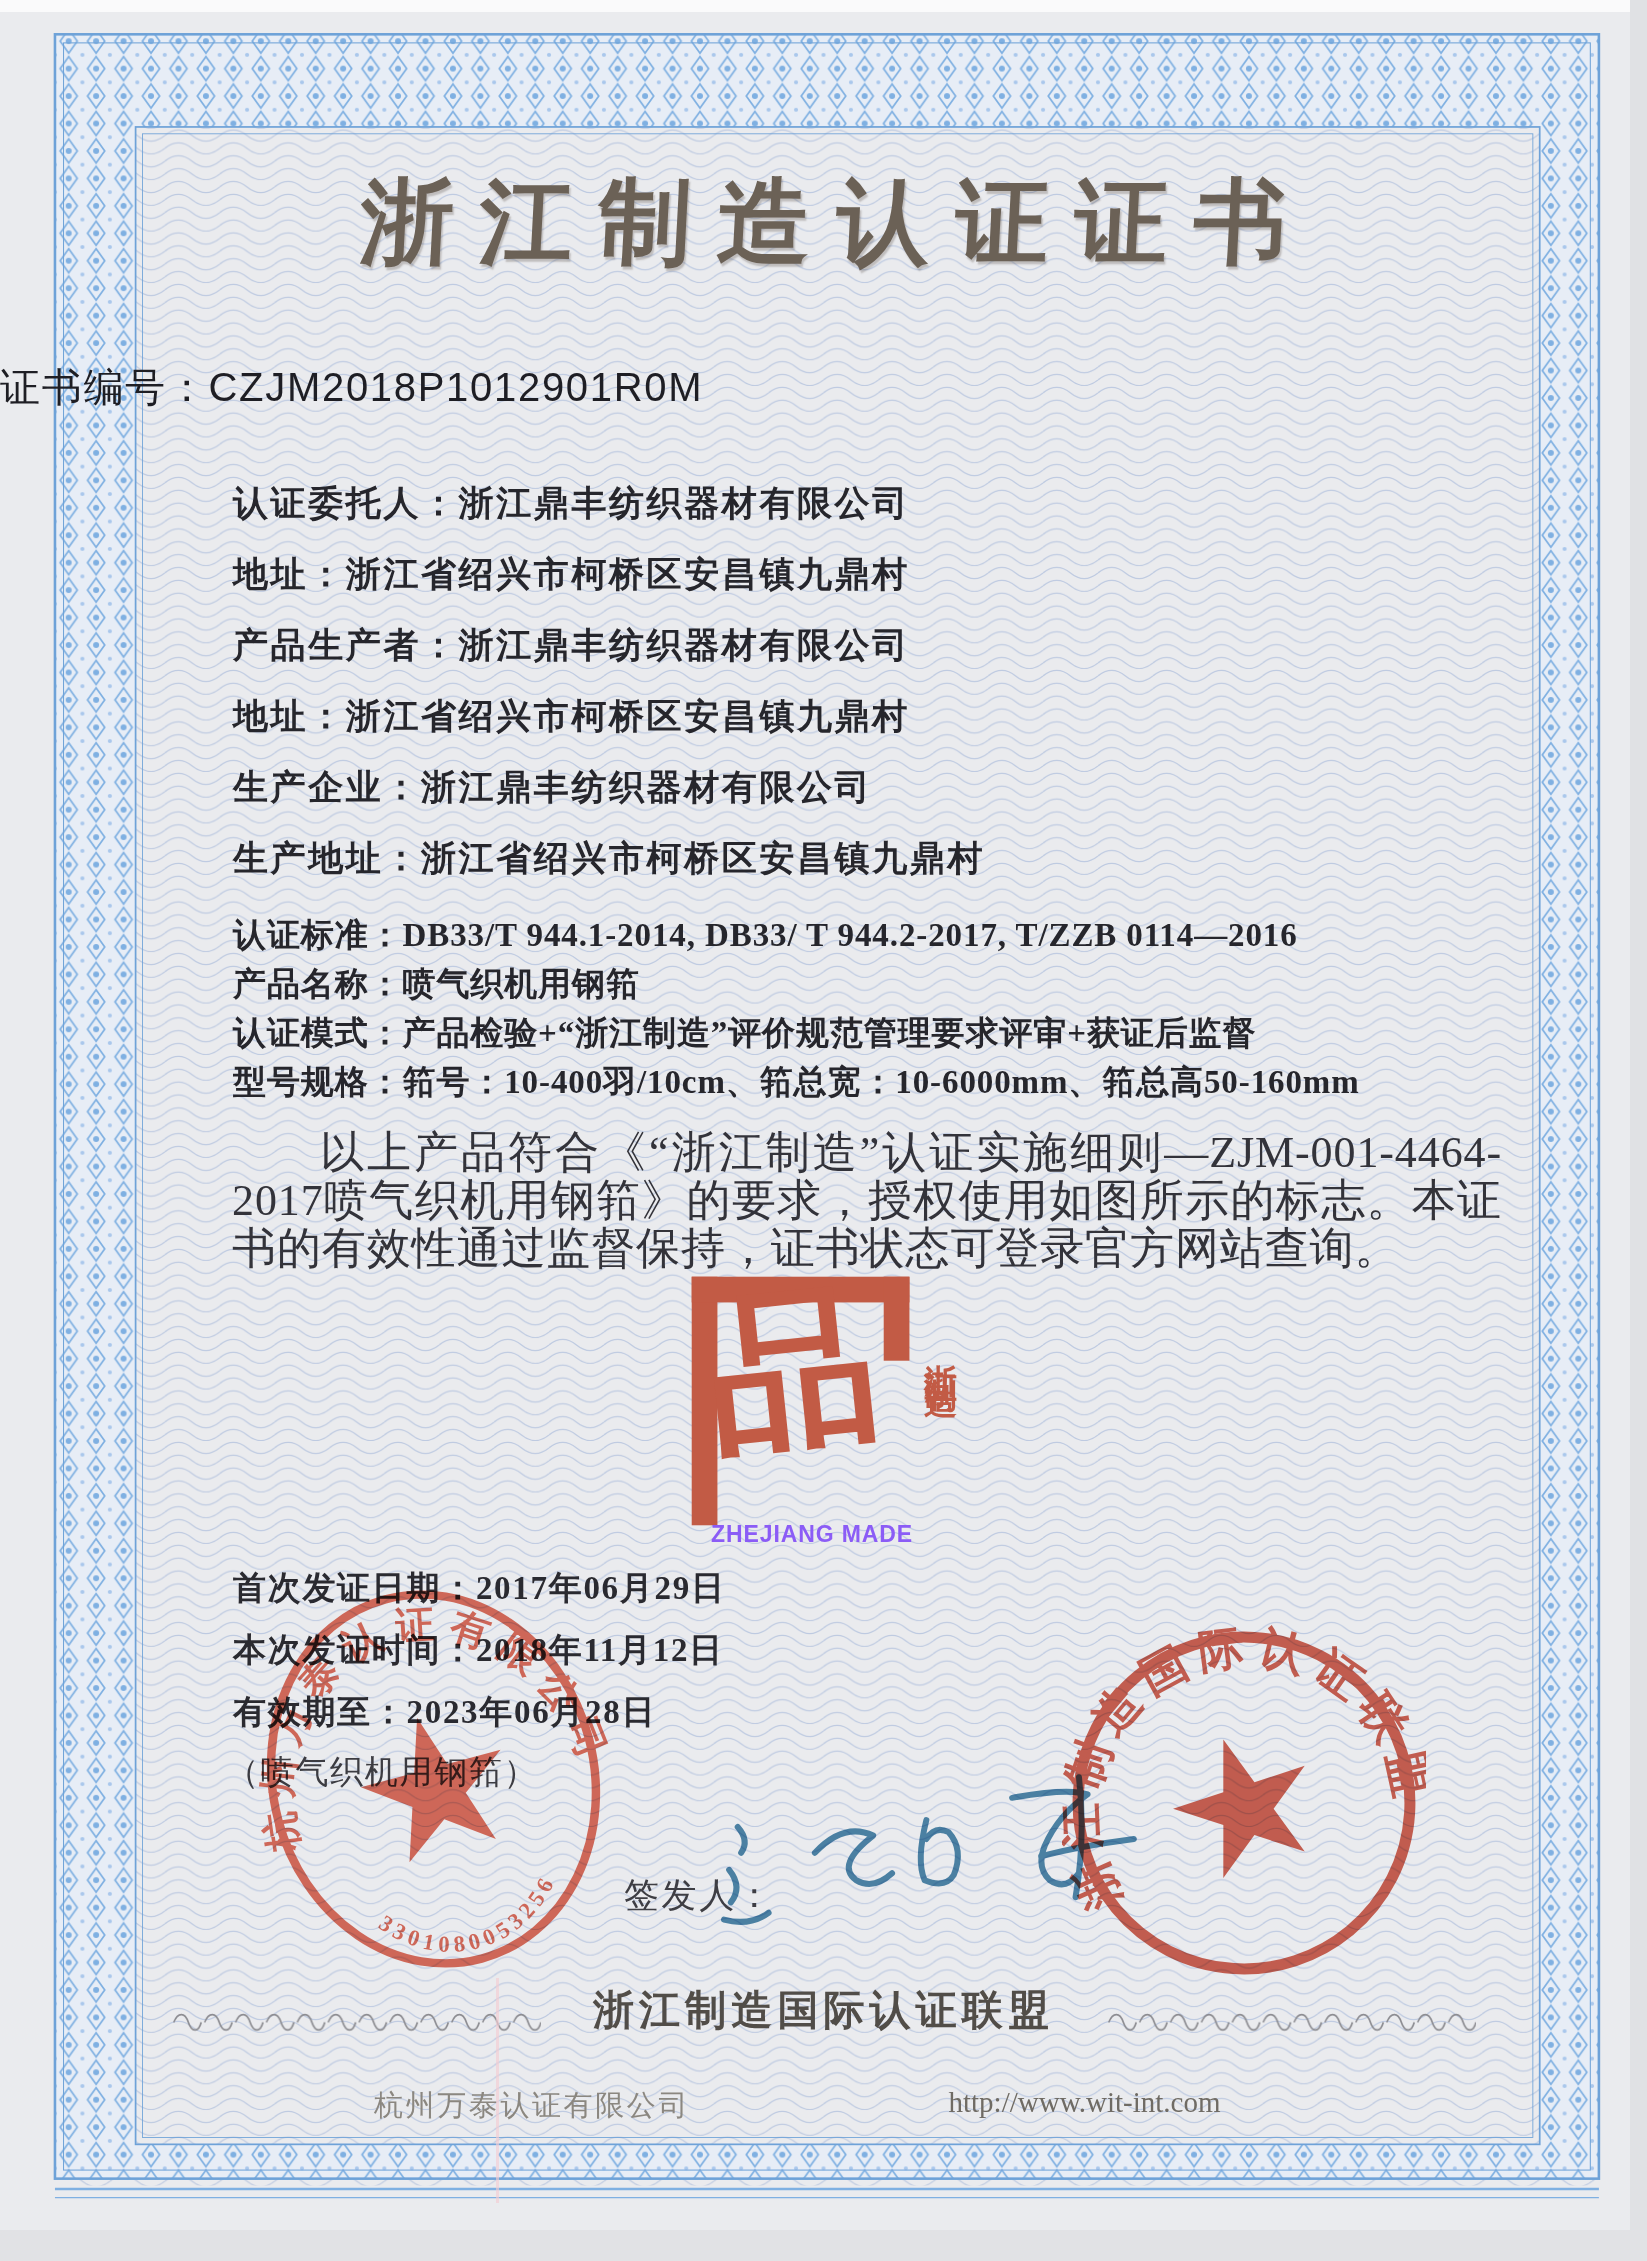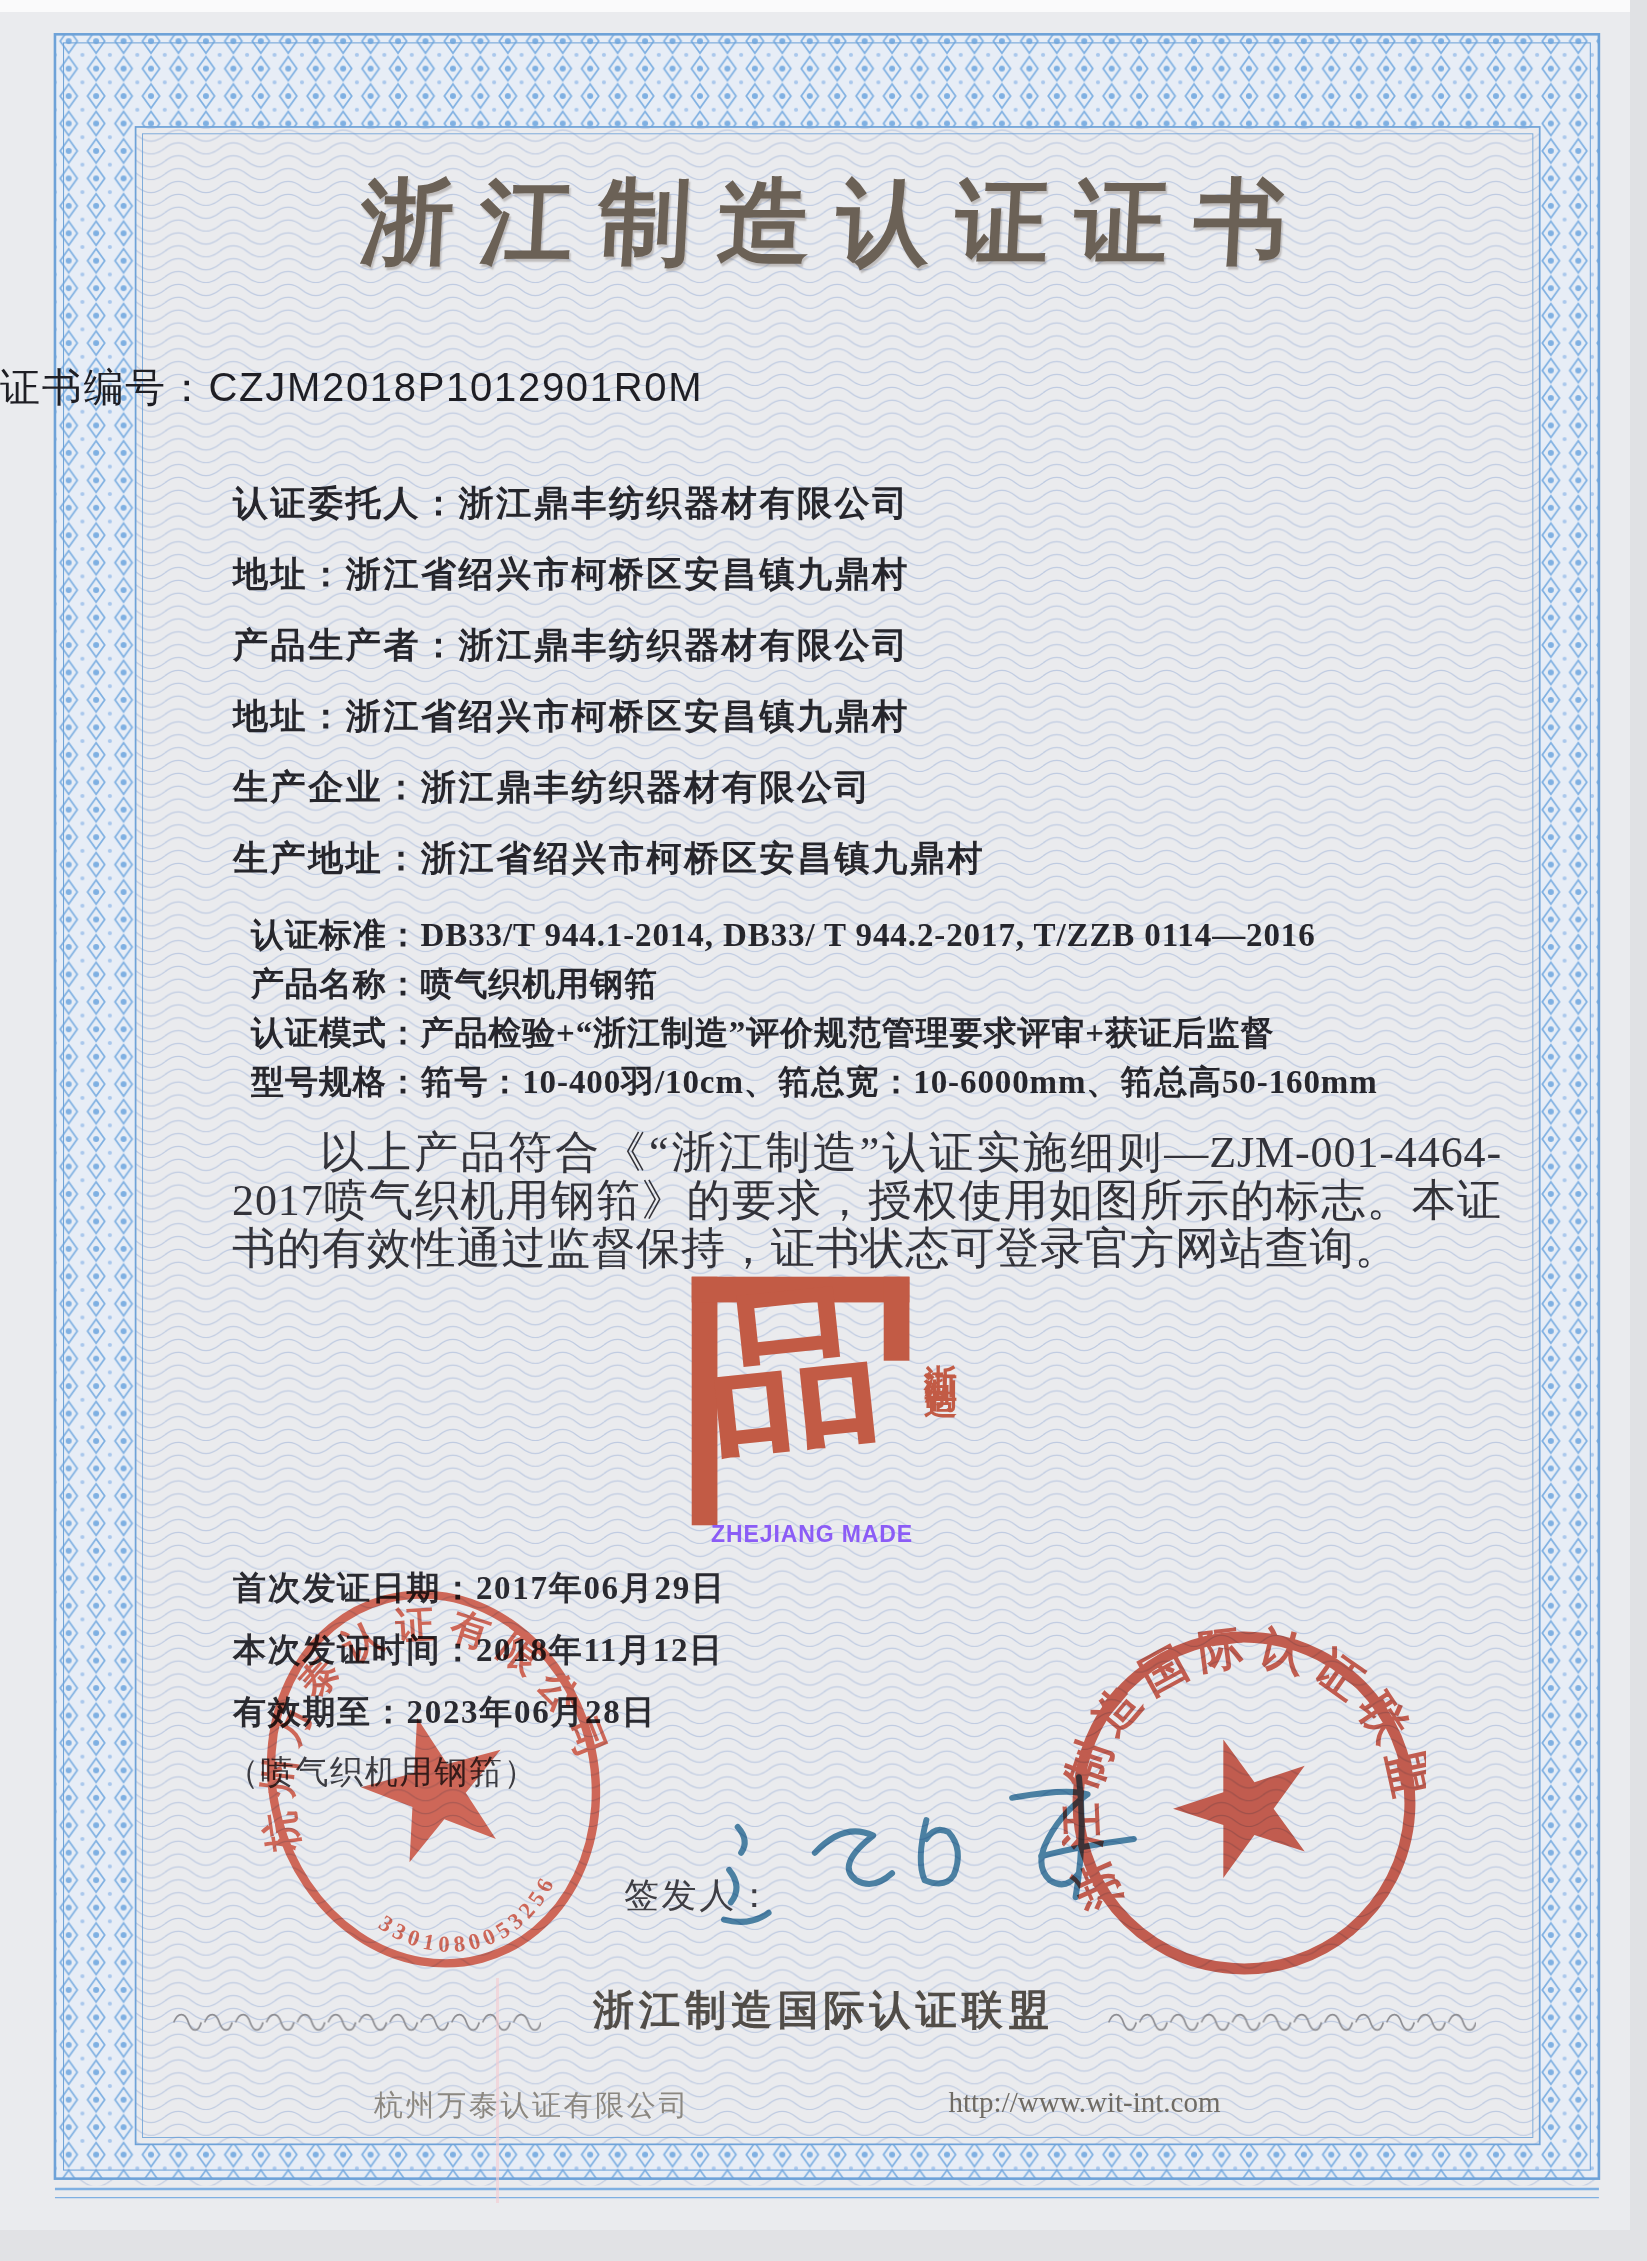--- a/index.html
+++ b/index.html
@@ -13,21 +13,21 @@
 
   .title{left:0;right:0;top:160px;text-align:center;font-size:93px;font-weight:700;
          letter-spacing:26px;text-indent:26px;color:#6b6156;transform:skewX(-3deg);
          text-shadow:1.7px 2.6px 1.7px rgba(80,70,60,.28);}
   .certno{left:0;right:0;top:360px;text-align:left;font-size:40px;font-weight:400;color:#1e1e24;
           font-family:"Liberation Sans","DejaVu Sans",sans-serif;letter-spacing:1.7px;}
 
   .parties{left:233px;top:468px;}
   .prow{height:71px;display:flex;align-items:center;font-size:35px;font-weight:700;
         color:#26262c;letter-spacing:2.6px;white-space:nowrap;}
-  .details{left:251px;top:911px;}
+  .details{left:233px;top:911px;}
   .drow{height:49px;display:flex;align-items:center;font-size:33px;font-weight:700;
         color:#26262c;letter-spacing:0.9px;white-space:nowrap;}
 
   .statement{left:232px;top:1129px;width:1270px;font-size:44px;line-height:48px;color:#33333a;
              text-align:justify;text-indent:2em;letter-spacing:0.9px;}
 
   .logo{left:678px;top:1263px;width:288px;height:288px;}
   .logo svg{position:absolute;left:0;top:0;}
   .logo-mark{position:absolute;left:22px;top:5.1px;width:185px;height:206px;font-size:170px;
              line-height:206px;text-align:center;color:#c25b45;font-weight:700;transform:rotate(-6deg);}

